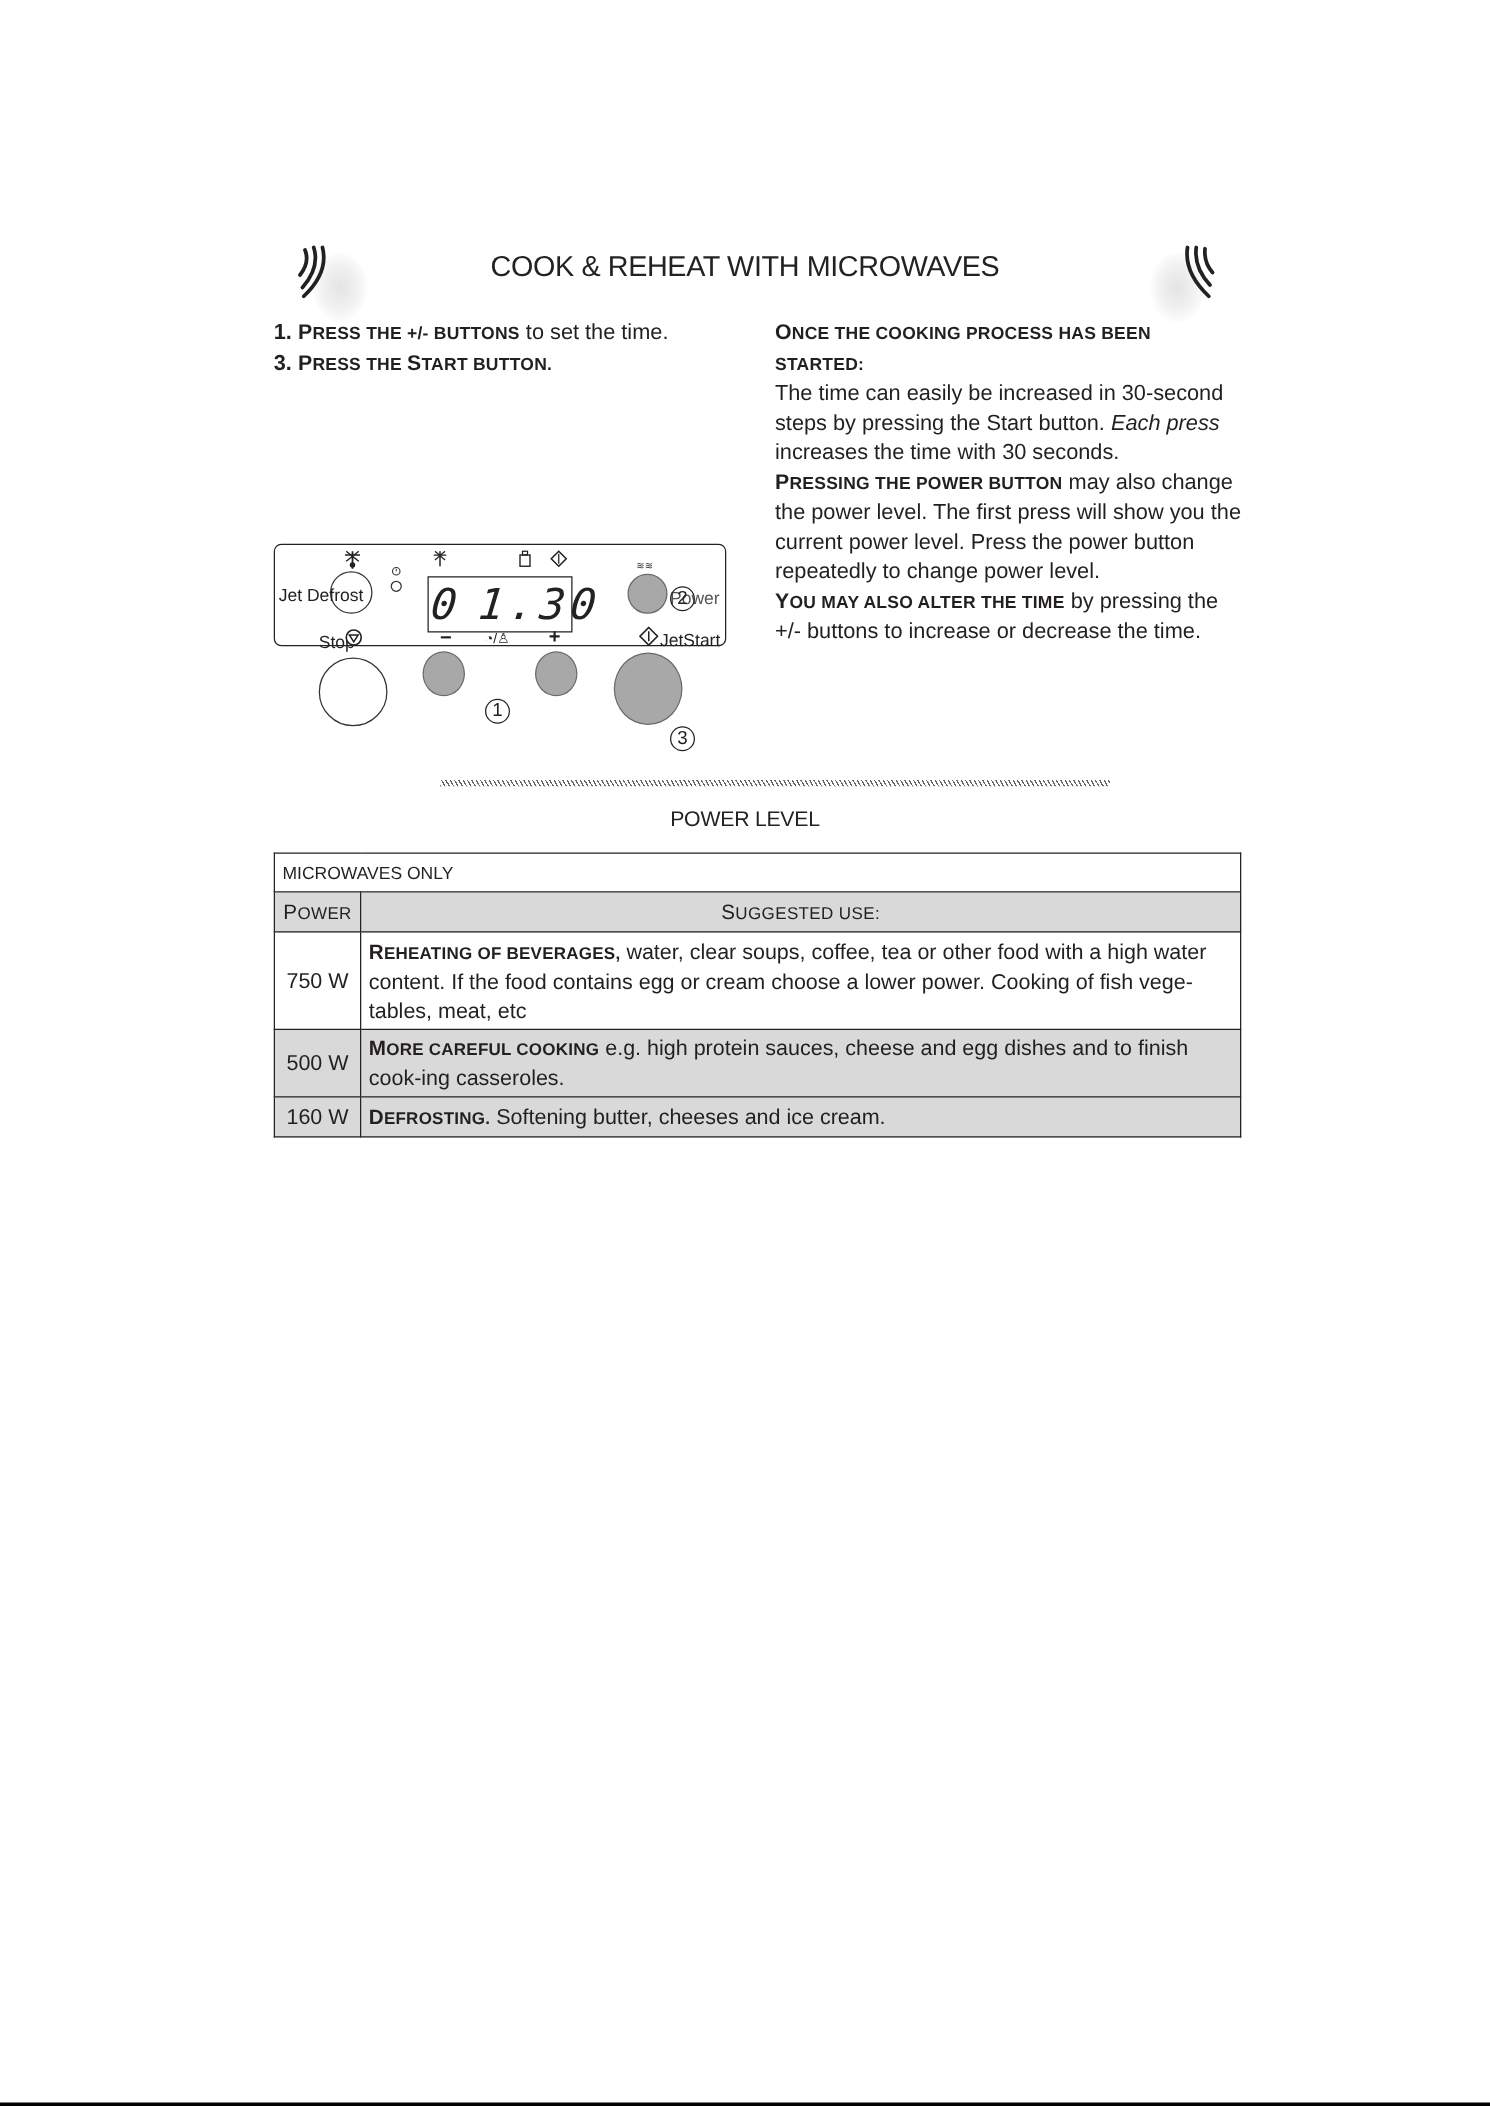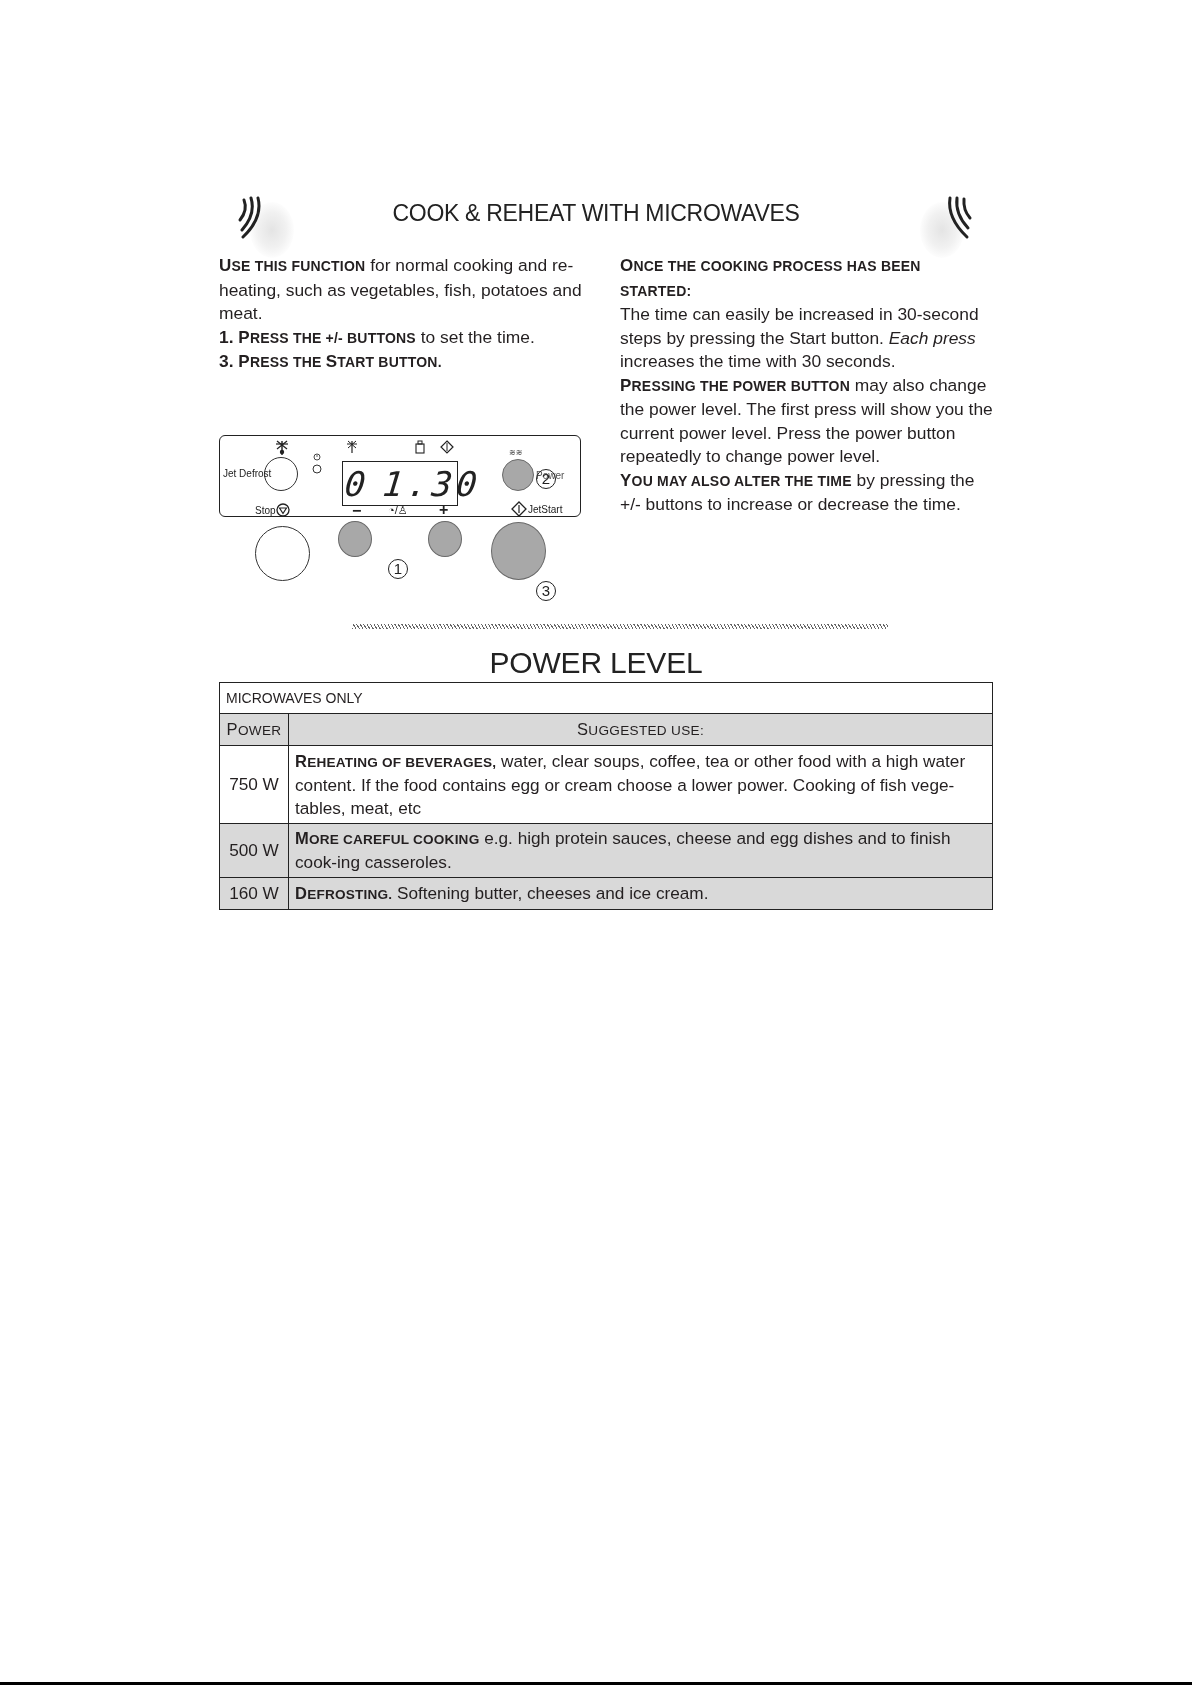--- a/index.html
+++ b/index.html
@@ -17,32 +17,32 @@
   .col p { margin:0; }
   .col .item { padding-left:20px; text-indent:-20px; }
   .col .num { font-weight:bold; }
   .col .lead { font-weight:bold; font-size:14px; text-transform:uppercase; letter-spacing:0.2px; }
   .col .lead .cap { font-size:17px; }
 
   
   .panel { left:219px; top:435px; width:362px; height:82px; border:1.6px solid #222; border-radius:6px; box-sizing:border-box; }
   .lcd { border:1.3px solid #222; box-sizing:border-box; background:#fff; }
   .seg { font-family:"DejaVu Sans Mono", monospace; font-style:italic; font-size:34px; line-height:36px; color:#222; letter-spacing:2px; transform:skewX(-6deg); }
-  .small-lbl { font-family:"Liberation Sans", sans-serif; font-size:10px; color:#222; }
+  .small-lbl { font-family:"Liberation Sans", sans-serif; font-size:14px; color:#222; }
   .circle-btn { border-radius:50%; box-sizing:border-box; }
   .grey { background:#a8a8a8; border:1px solid #6a6a6a; }
   .white { background:#fff; border:1.2px solid #333; }
   .callout { width:20px; height:20px; border:1.4px solid #222; border-radius:50%; box-sizing:border-box; text-align:center;
              font-family:"Liberation Sans", sans-serif; font-size:15px; line-height:17px; color:#222; background:#fff; }
 
   
   .hatch { left:352px; top:624px; width:536px; height:5px;
            background:repeating-linear-gradient(60deg, #666 0px, #666 1px, #fff 1px, #fff 3px); }
 
-  .section-title { left:0; width:1192px; top:646px; text-align:center; font-size:30px; font-family:"Liberation Sans", sans-serif; color:#222; letter-spacing:-0.2px; }
+  .section-title { left:0; width:1192px; top:646px; text-align:center; font-size:17px; font-family:"Liberation Sans", sans-serif; color:#222; letter-spacing:-0.2px; }
 
   
   table.power { position:absolute; left:219px; top:682px; width:774px; border-collapse:collapse;
                 font-family:"Liberation Sans", sans-serif; font-size:17.2px; color:#231f20; }
   table.power td { border:1.2px solid #222; padding:0 6px; vertical-align:middle; }
   table.power td.pw { width:60px; text-align:center; padding:0 4px; }
   .shade td { background:#d9d9d9; }
   .hdr td { height:31px; }
   .caption td { height:30px; text-align:left; font-size:14px; }
   .desc { line-height:23px; padding-top:3px !important; padding-bottom:3px !important; }
@@ -68,23 +68,20 @@
   <div class="glow" style="left:5px;top:10px;"></div>
   <svg width="70" height="70" style="position:absolute;left:0;top:0;">
     <path d="M35 6 Q32 26 52 45" stroke="#222" stroke-width="3" fill="none" stroke-linecap="round"></path>
     <path d="M42 6 Q40 22 53 36" stroke="#222" stroke-width="3" fill="none" stroke-linecap="round"></path>
     <path d="M49 7 Q48 18 55 26" stroke="#222" stroke-width="3" fill="none" stroke-linecap="round"></path>
   </svg>
 </div>
 <div class="abs page-title">COOK &amp; REHEAT WITH MICROWAVES</div>
 
 <div class="abs col" style="left:219px;top:254px;width:375px;">
-  <p>
-    <span class="lead"><span class="cap">U</span><span>se this function</span></span><span> for normal cooking and re-heating, such as vegetables, fish, potatoes and meat.</span>
-  </p>
   <p class="item">
     <span class="num">1.</span>
     <span class="lead"><span class="cap">P</span><span>ress the +/- buttons</span></span><span> to set the time.</span>
   </p>
   <p class="item">
     <span class="num">3.</span>
     <span class="lead"><span class="cap">P</span><span>ress the </span><span class="cap">S</span><span>tart button</span><span>.</span></span>
   </p>
 </div>
 

